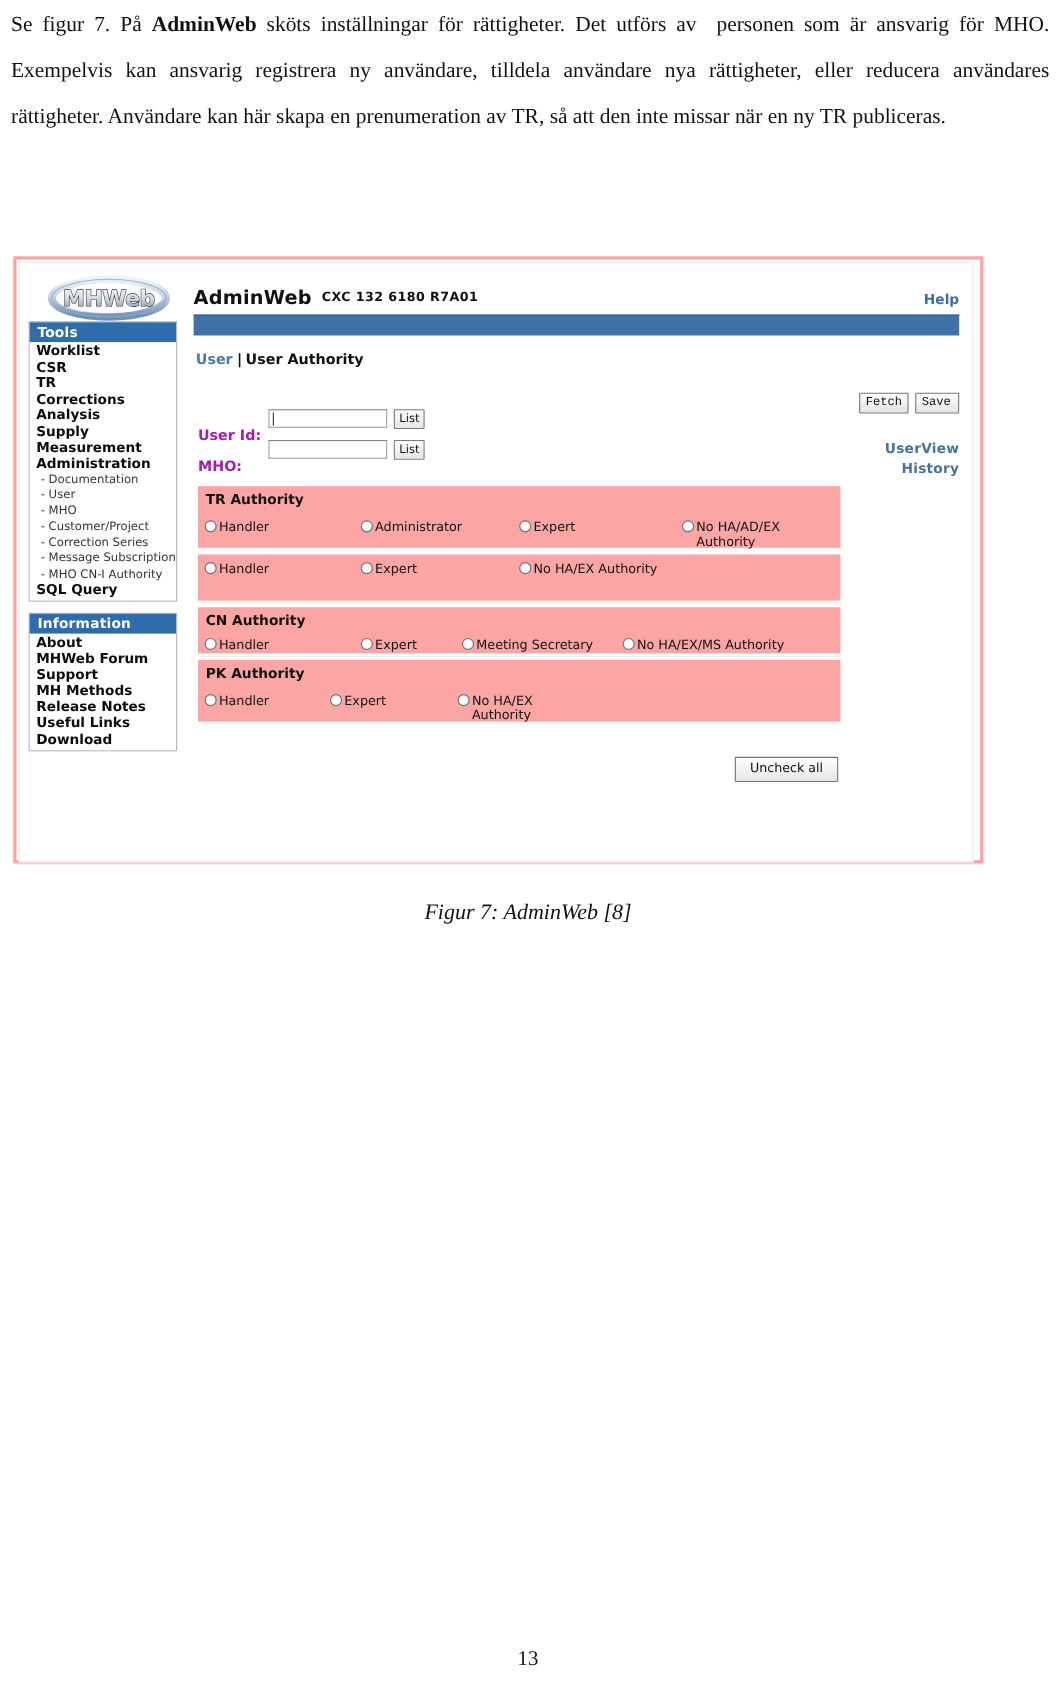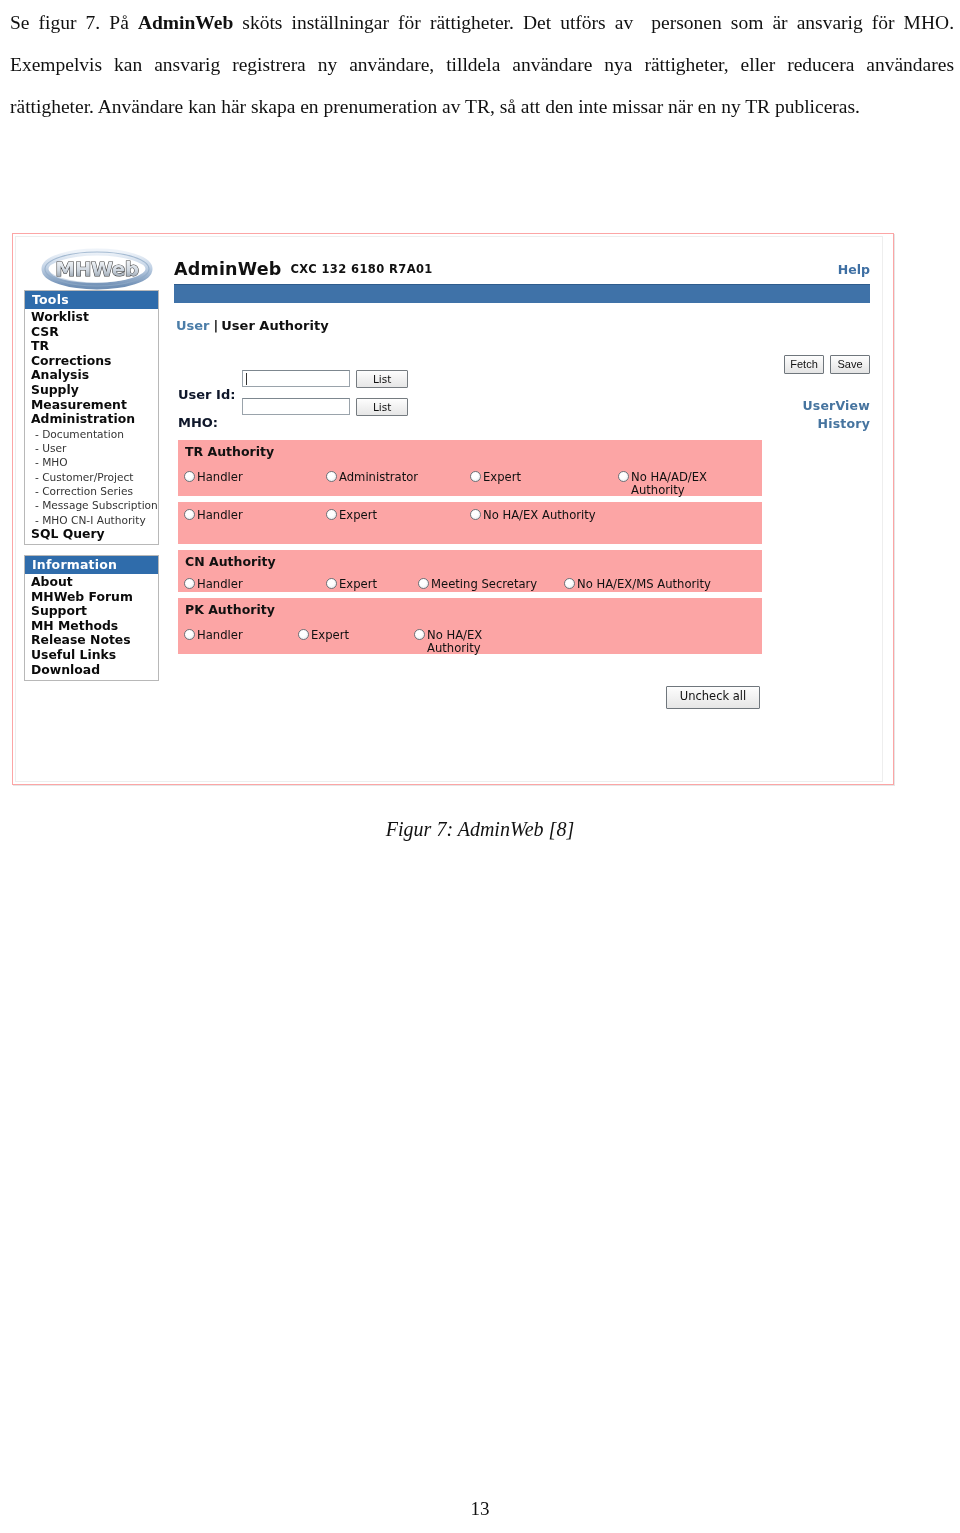--- a/index.html
+++ b/index.html
@@ -30,21 +30,21 @@
   }
   .prose b { font-weight: bold; }
 
   
   .figure-frame {
     position: absolute;
     left: 12px;
     top: 233px;
     width: 882px;
     height: 552px;
-    border: 1px solid #fca5a5;
+    border: 3px solid #fca5a5;
     background: #ffffff;
     box-sizing: border-box;
     box-shadow: 1px 1px 0 #e6e6e6;
   }
   .figure-inner {
     position: absolute;
     left: 2px;
     top: 2px;
     width: 868px;
     height: 546px;
@@ -177,21 +177,21 @@
     left: 162px;
     display: flex;
     align-items: center;
   }
   #row-userid { top: 118px; }
   #row-mho    { top: 146px; }
   .form-label {
     font-family: "DejaVu Sans", sans-serif;
     font-weight: bold;
     font-size: 13px;
-    color: #0f172a;
+    color: #a21caf;
     width: 64px;
     margin-top: 32px;
   }
   .text-box {
     width: 108px;
     height: 17px;
     border: 1px solid #9aa3ab;
     border-top-color: #7d878f;
     background: #ffffff;
     box-sizing: border-box;
@@ -209,44 +209,44 @@
     margin-left: 6px;
     min-width: 26px;
     height: 18px;
     border: 1px solid #757b80;
     background: linear-gradient(#fdfdfd, #e6e6e6);
     font-family: "DejaVu Sans", sans-serif;
     font-size: 10.5px;
     color: #111;
     line-height: 16px;
     text-align: center;
-    padding: 0 16px;
+    padding: 0 4px;
     box-sizing: border-box;
     cursor: pointer;
     border-radius: 1px;
   }
 
   
   .act-btns {
     position: absolute;
     right: 12px;
     top: 118px;
     display: flex;
     gap: 6px;
   }
   .act-btn {
     min-width: 40px;
     height: 19px;
     border: 1px solid #6f767c;
     background: linear-gradient(#fdfdfd, #e4e4e4);
-    font-family: Liberation Sans, sans-serif;
+    font-family: Liberation Mono, monospace;
     font-size: 11px;
     color: #111;
     line-height: 17px;
-    text-align: center;
+    text-align: left;
     padding: 0 5px;
     box-sizing: border-box;
     cursor: pointer;
     border-radius: 1px;
   }
   .side-links {
     position: absolute;
     right: 12px;
     top: 160px;
     text-align: right;

